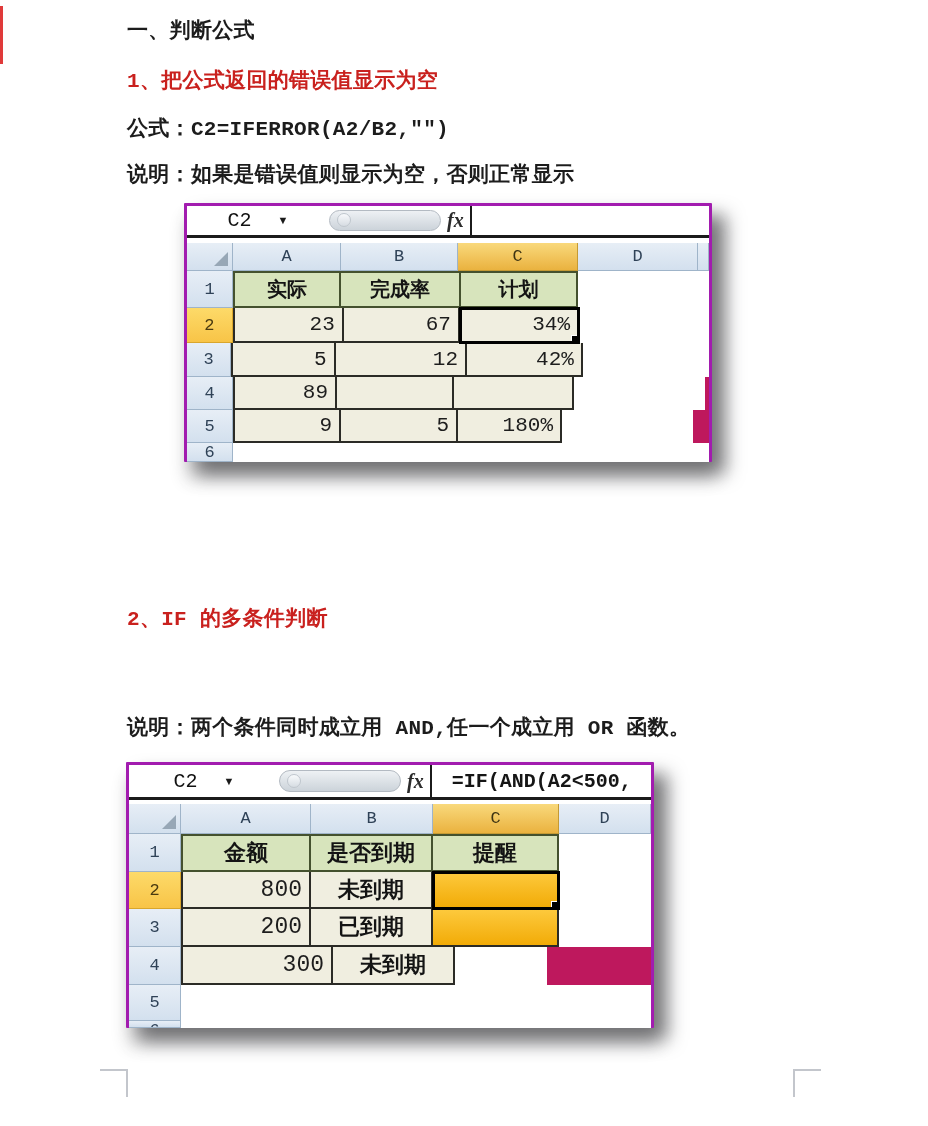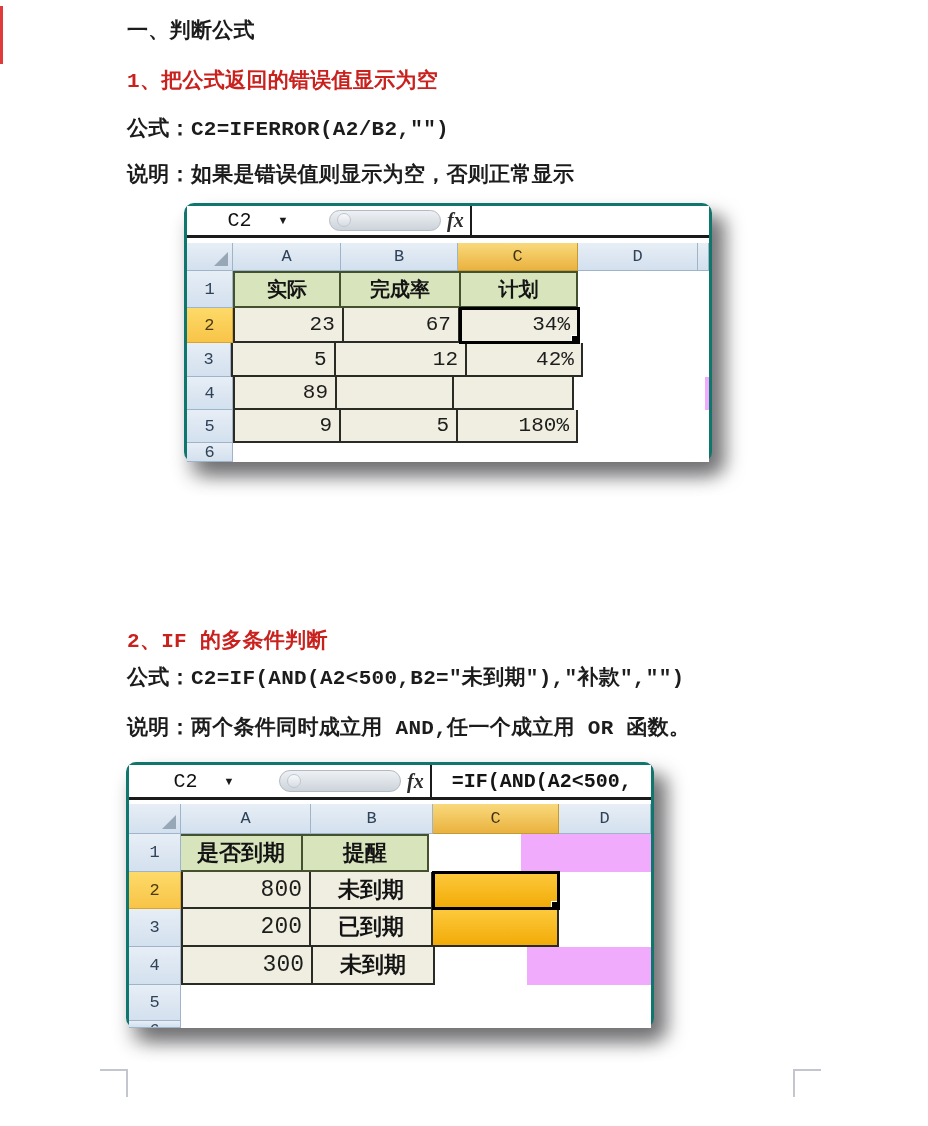--- a/index.html
+++ b/index.html
@@ -16,21 +16,21 @@
     font-weight:700; font-size:21px; color:#1c1c1c; letter-spacing:.3px;
   }
   .docline.red { color:#c9211e; }
   .edge-mark { position:absolute; left:0; top:6px; width:3px; height:58px; background:#e03a3a; }
   
   .crop { position:absolute; width:28px; height:28px; }
   .crop.l { left:100px; top:1069px; border-top:2px solid #c3c6cc; border-right:2px solid #c3c6cc; }
   .crop.r { left:793px; top:1069px; border-top:2px solid #c3c6cc; border-left:2px solid #c3c6cc; }
   
   .frame {
-    position:absolute; background:#f0abfc; border:3px solid #0f766e; border-radius:10px;
+    position:absolute; background:#be185d; border:3px solid #a21caf; border-radius:1px;
     box-shadow:14px 12px 18px rgba(45,45,50,.55), 4px 16px 18px rgba(45,45,50,.30);
   }
   .fbar { display:flex; align-items:stretch; background:#fff; border-bottom:3px solid #1b1b1b; }
   .nbox { display:flex; align-items:center; justify-content:center; gap:26px; background:#fff; }
   .nboxtxt { font-family:"Liberation Mono","DejaVu Sans Mono",monospace; font-size:20px; color:#111; }
   .dd { font-size:11px; color:#1a1a1a; line-height:1; }
   .capsule {
     align-self:center; height:70%; border-radius:12px;
     background:linear-gradient(#eef1f4,#ccd3da); border:1px solid #b3bac2;
     display:flex; align-items:center; padding-left:7px;
@@ -149,32 +149,31 @@
       <div class="cell lft v" style="width:104px">89</div>
       <div class="cell v" style="width:117px"></div>
       <div class="cell v" style="width:120px"></div>
       <div class="blank" style="width:131px"></div>
     </div>
 
     <div class="row" style="height:33px">
       <div class="hc rn" style="width:46px">5</div>
       <div class="cell lft v" style="width:108px">9</div>
       <div class="cell v" style="width:117px">5</div>
-      <div class="cell v" style="width:120px">180%</div>
+      <div class="cell v" style="width:104px">180%</div>
       <div class="blank" style="width:131px"></div>
     </div>
 
     <div class="row" style="height:19px">
       <div class="hc rn rncell" style="width:46px;height:19px">6</div>
       <div class="blank" style="width:476px"></div>
     </div>
   </div>
 
-  <div class="docline red" style="top:626px">2、IF 的多条件判断</div>
-  <div class="docline" style="top:663px">公式：C2=IF(AND(A2&lt;500,B2=″未到期″),″补款″,″″)</div>
+  <div class="docline red" style="top:604px">2、IF 的多条件判断</div>
   <div class="docline" style="top:713px">说明：两个条件同时成立用 AND,任一个成立用 OR 函数。</div>
 
   <div class="frame s2" style="left:126px;top:762px;width:528px;height:266px">
     <div class="fbar" style="height:35px">
       <div class="nbox" style="width:150px">
         <span class="nboxtxt">C2</span>
         <span class="dd">▼</span>
       </div>
       <div class="capsule" style="width:122px">
           <span class="capdot"></span>
@@ -190,20 +189,21 @@
           <span class="tri"></span>
         </div>
       <div class="hc" style="width:130px">A</div>
       <div class="hc" style="width:122px">B</div>
       <div class="hc gold" style="width:126px">C</div>
       <div class="hc" style="width:92px">D</div>
     </div>
 
     <div class="row" style="height:38px">
       <div class="hc rn" style="width:52px">1</div>
+      <div class="cell green top lft t" style="width:130px">金额</div>
       <div class="cell green top t" style="width:122px">是否到期</div>
       <div class="cell green top t" style="width:126px">提醒</div>
       <div class="blank" style="width:92px"></div>
     </div>
 
     <div class="row" style="height:37px">
       <div class="hc rn sel" style="width:52px">2</div>
       <div class="cell lft v" style="width:130px">800</div>
       <div class="cell t" style="width:122px">未到期</div>
       <div class="cell orange sel t" style="width:126px"></div>
@@ -213,21 +213,21 @@
     <div class="row" style="height:38px">
       <div class="hc rn" style="width:52px">3</div>
       <div class="cell lft v" style="width:130px">200</div>
       <div class="cell t" style="width:122px">已到期</div>
       <div class="cell orange t" style="width:126px"></div>
       <div class="blank" style="width:92px"></div>
     </div>
 
     <div class="row" style="height:38px">
       <div class="hc rn" style="width:52px">4</div>
-      <div class="cell lft v" style="width:132px">300</div>
+      <div class="cell lft v" style="width:152px">300</div>
       <div class="cell t" style="width:122px">未到期</div>
       <div class="blank" style="width:92px"></div>
     </div>
 
     <div class="row" style="height:36px">
       <div class="hc rn" style="width:52px">5</div>
       <div class="blank" style="width:470px"></div>
     </div>
 
     <div class="row" style="height:7px">

